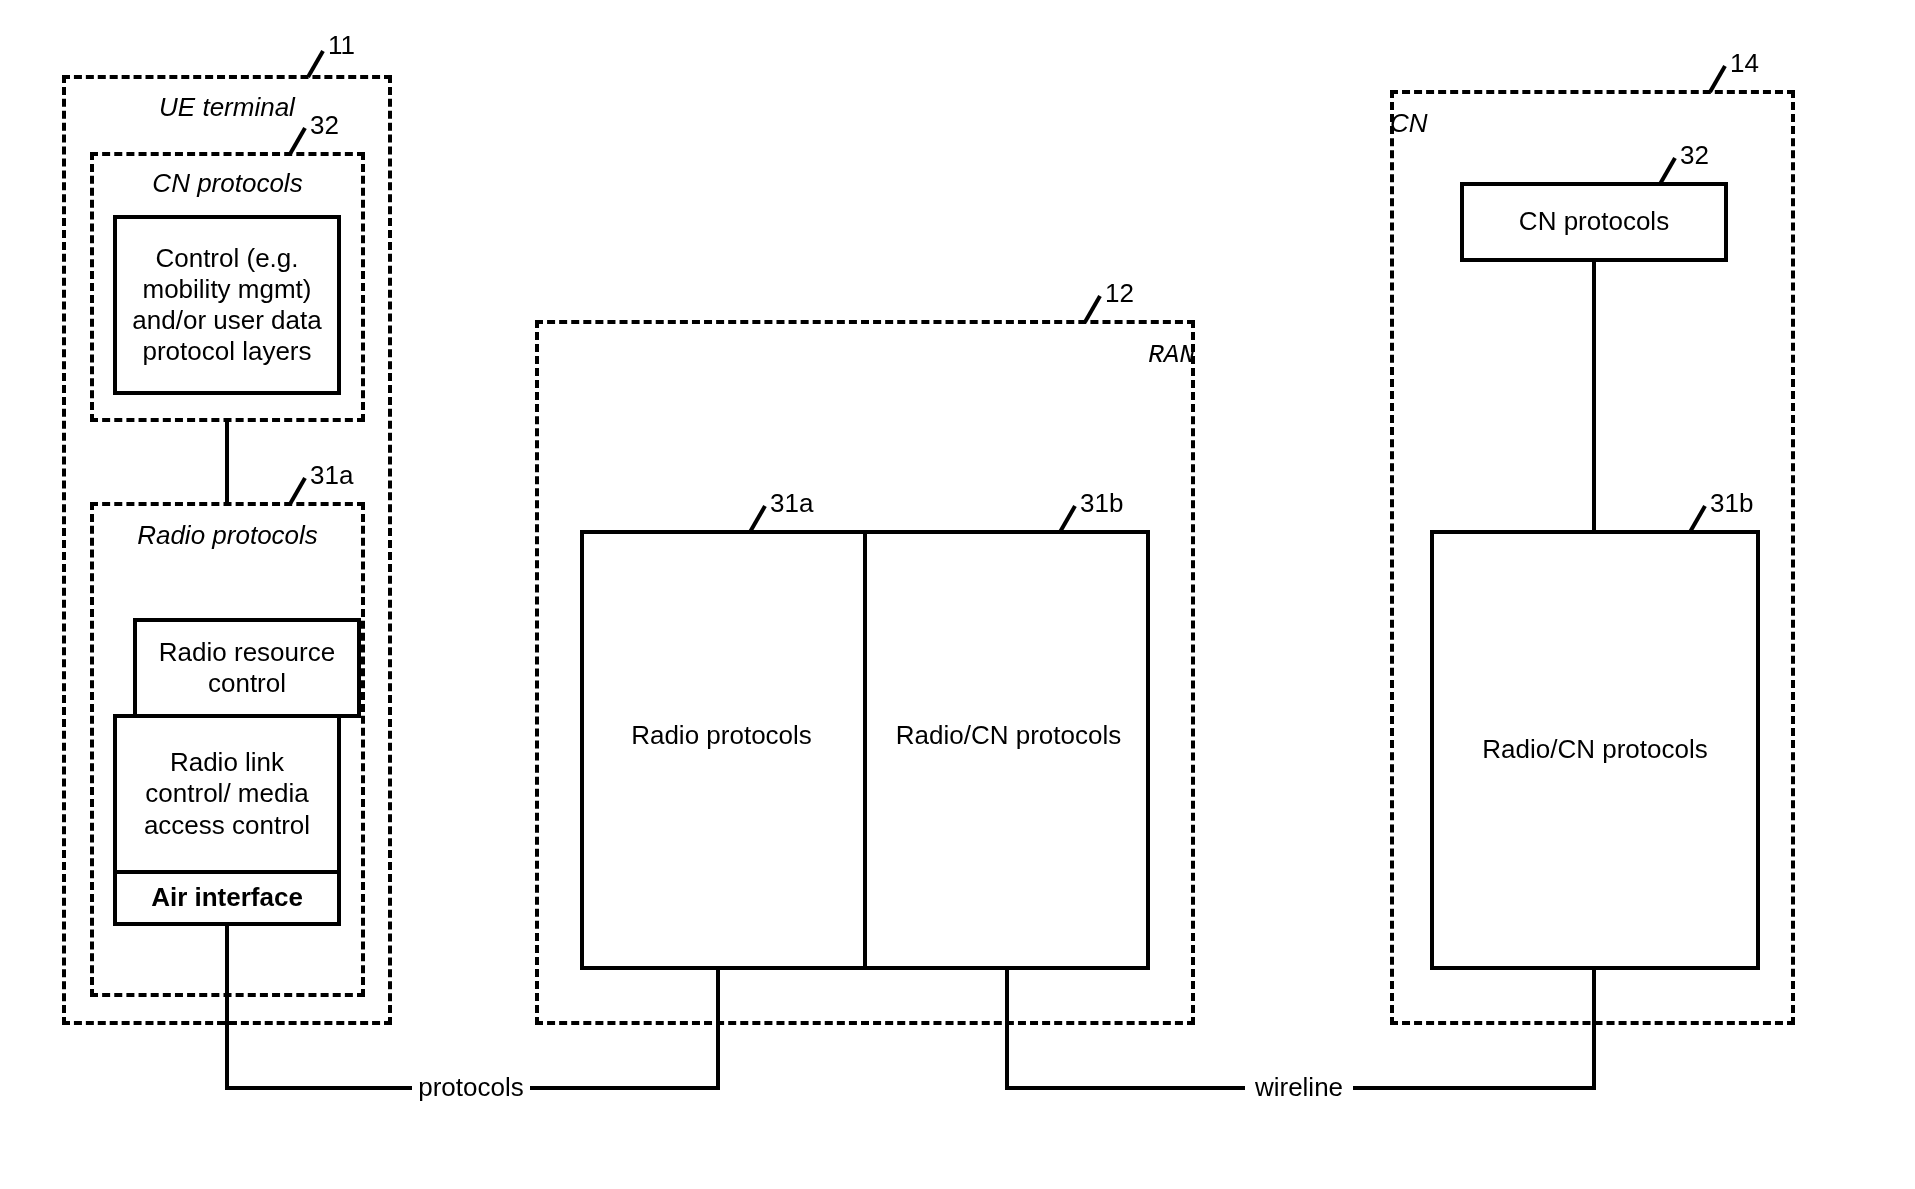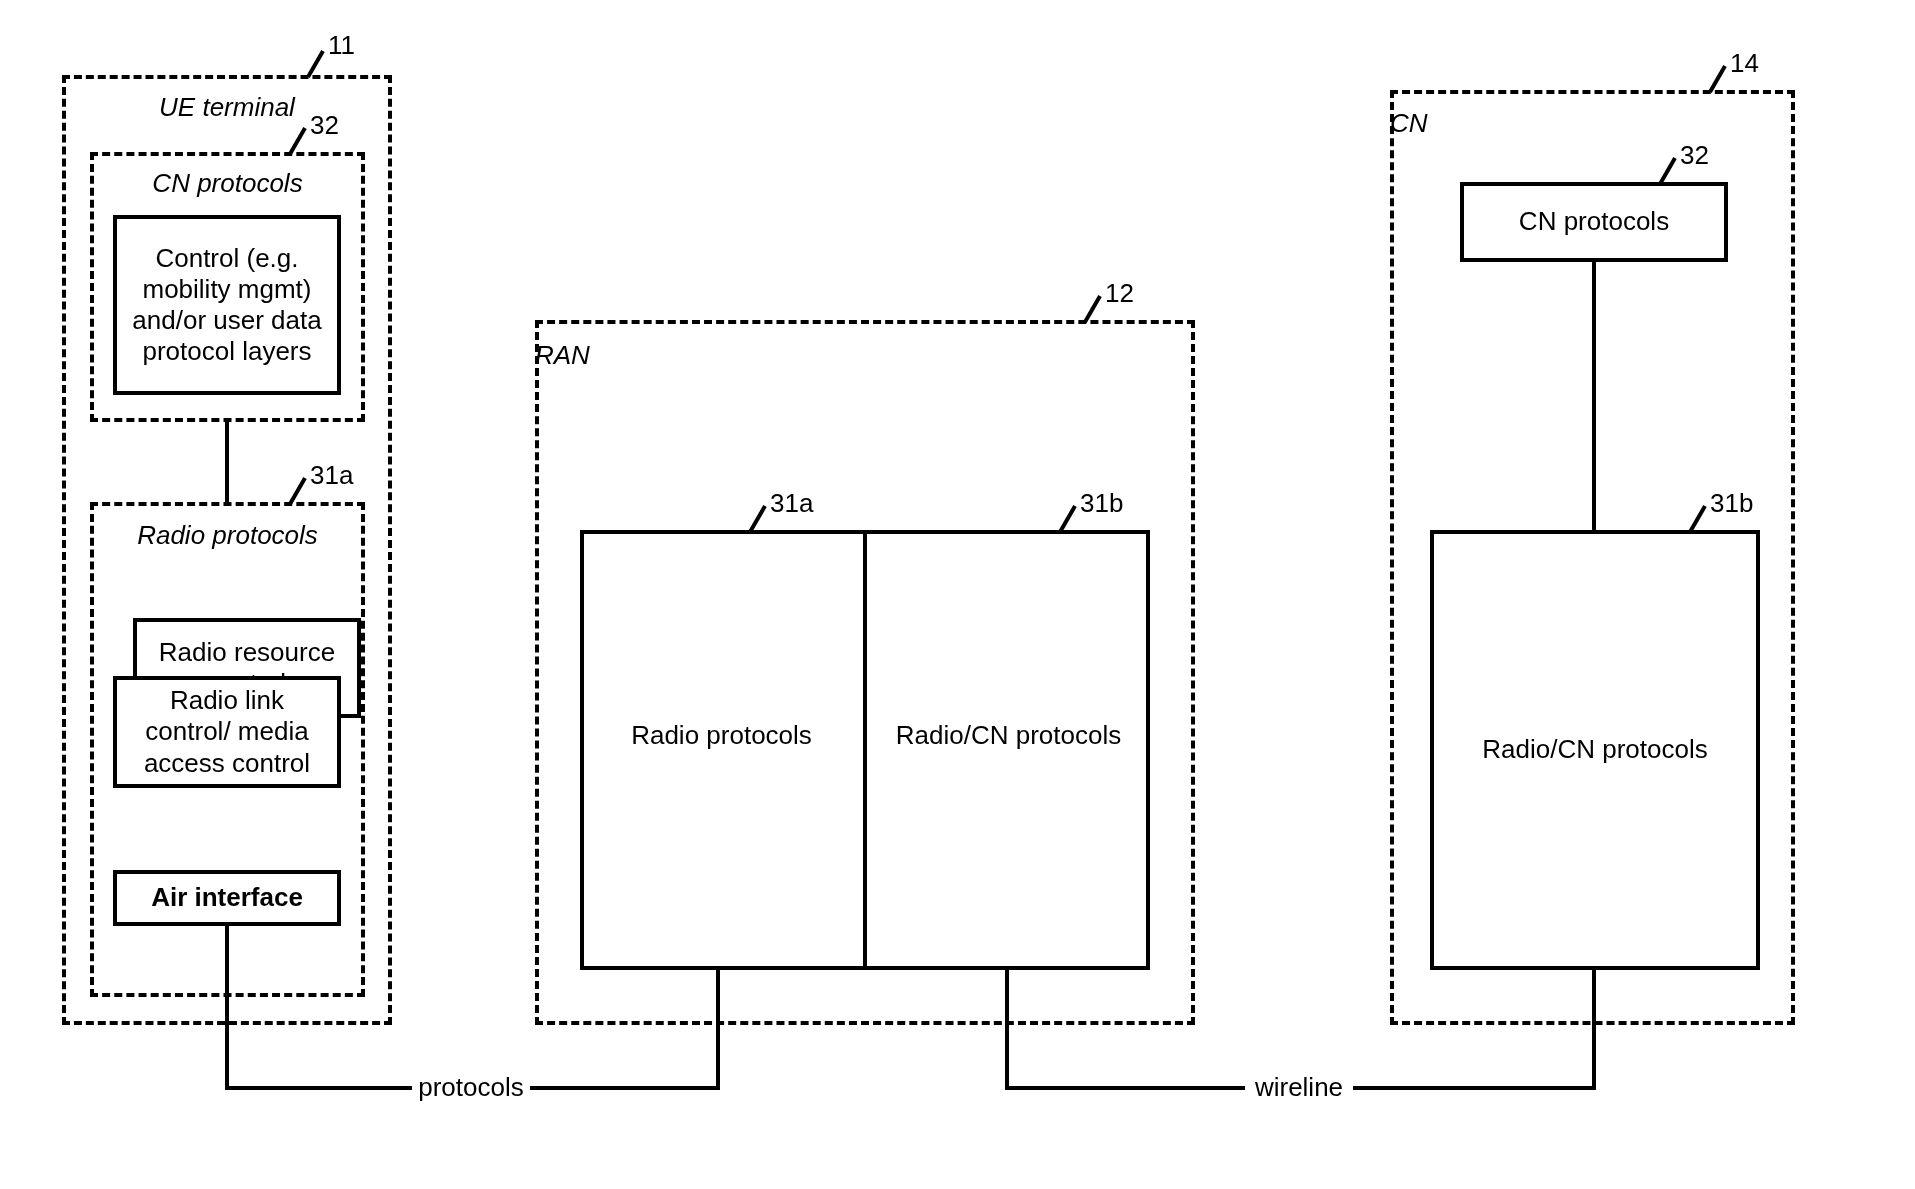--- a/index.html
+++ b/index.html
@@ -82,33 +82,33 @@
 
   <div class="dashed-box" style="left:90px; top:502px; width:275px; height:495px;"></div>
   <div class="tick" style="left:290px; top:502px;"></div>
   <div class="ref" style="left:310px; top:460px;">31a</div>
   <div class="label italic" style="left:90px; top:520px; width:275px; text-align:center;">Radio protocols</div>
 
   <div class="solid-box multiline" style="left:113px; top:618px; width:228px; height:100px;margin-left:20px;">
     <span class="label" style="position:static;">Radio resource
 control</span>
   </div>
-  <div class="solid-box multiline" style="left:113px; top:676px; width:228px; height:112px;">
+  <div class="solid-box multiline" style="left:113px; top:714px; width:228px; height:160px;">
     <span class="label" style="position:static;">Radio link
 control/ media
 access control</span>
   </div>
   <div class="solid-box center" style="left:113px; top:870px; width:228px; height:56px;">
     <span class="label" style="position:static;font-weight:bold;">Air interface</span>
   </div>
 
   <div class="dashed-box" style="left:535px; top:320px; width:660px; height:705px;"></div>
   <div class="tick" style="left:1085px; top:320px;"></div>
   <div class="ref" style="left:1105px; top:278px;">12</div>
-  <div class="label italic" style="left:535px; top:340px; width:660px; text-align:left;">RAN</div>
+  <div class="label italic" style="left:535px; top:340px; width:660px; text-align:right;font-family:Liberation Mono, monospace;">RAN</div>
 
   <div class="solid-box" style="left:580px; top:530px; width:570px; height:440px;"></div>
   <div class="vline" style="left:863px; top:530px; height:440px;"></div>
   <div class="label center" style="left:580px; top:720px; width:283px;">Radio protocols</div>
   <div class="label center" style="left:867px; top:720px; width:283px;">Radio/CN protocols</div>
   <div class="tick" style="left:750px; top:530px;"></div>
   <div class="ref" style="left:770px; top:488px;">31a</div>
   <div class="tick" style="left:1060px; top:530px;"></div>
   <div class="ref" style="left:1080px; top:488px;">31b</div>
 

